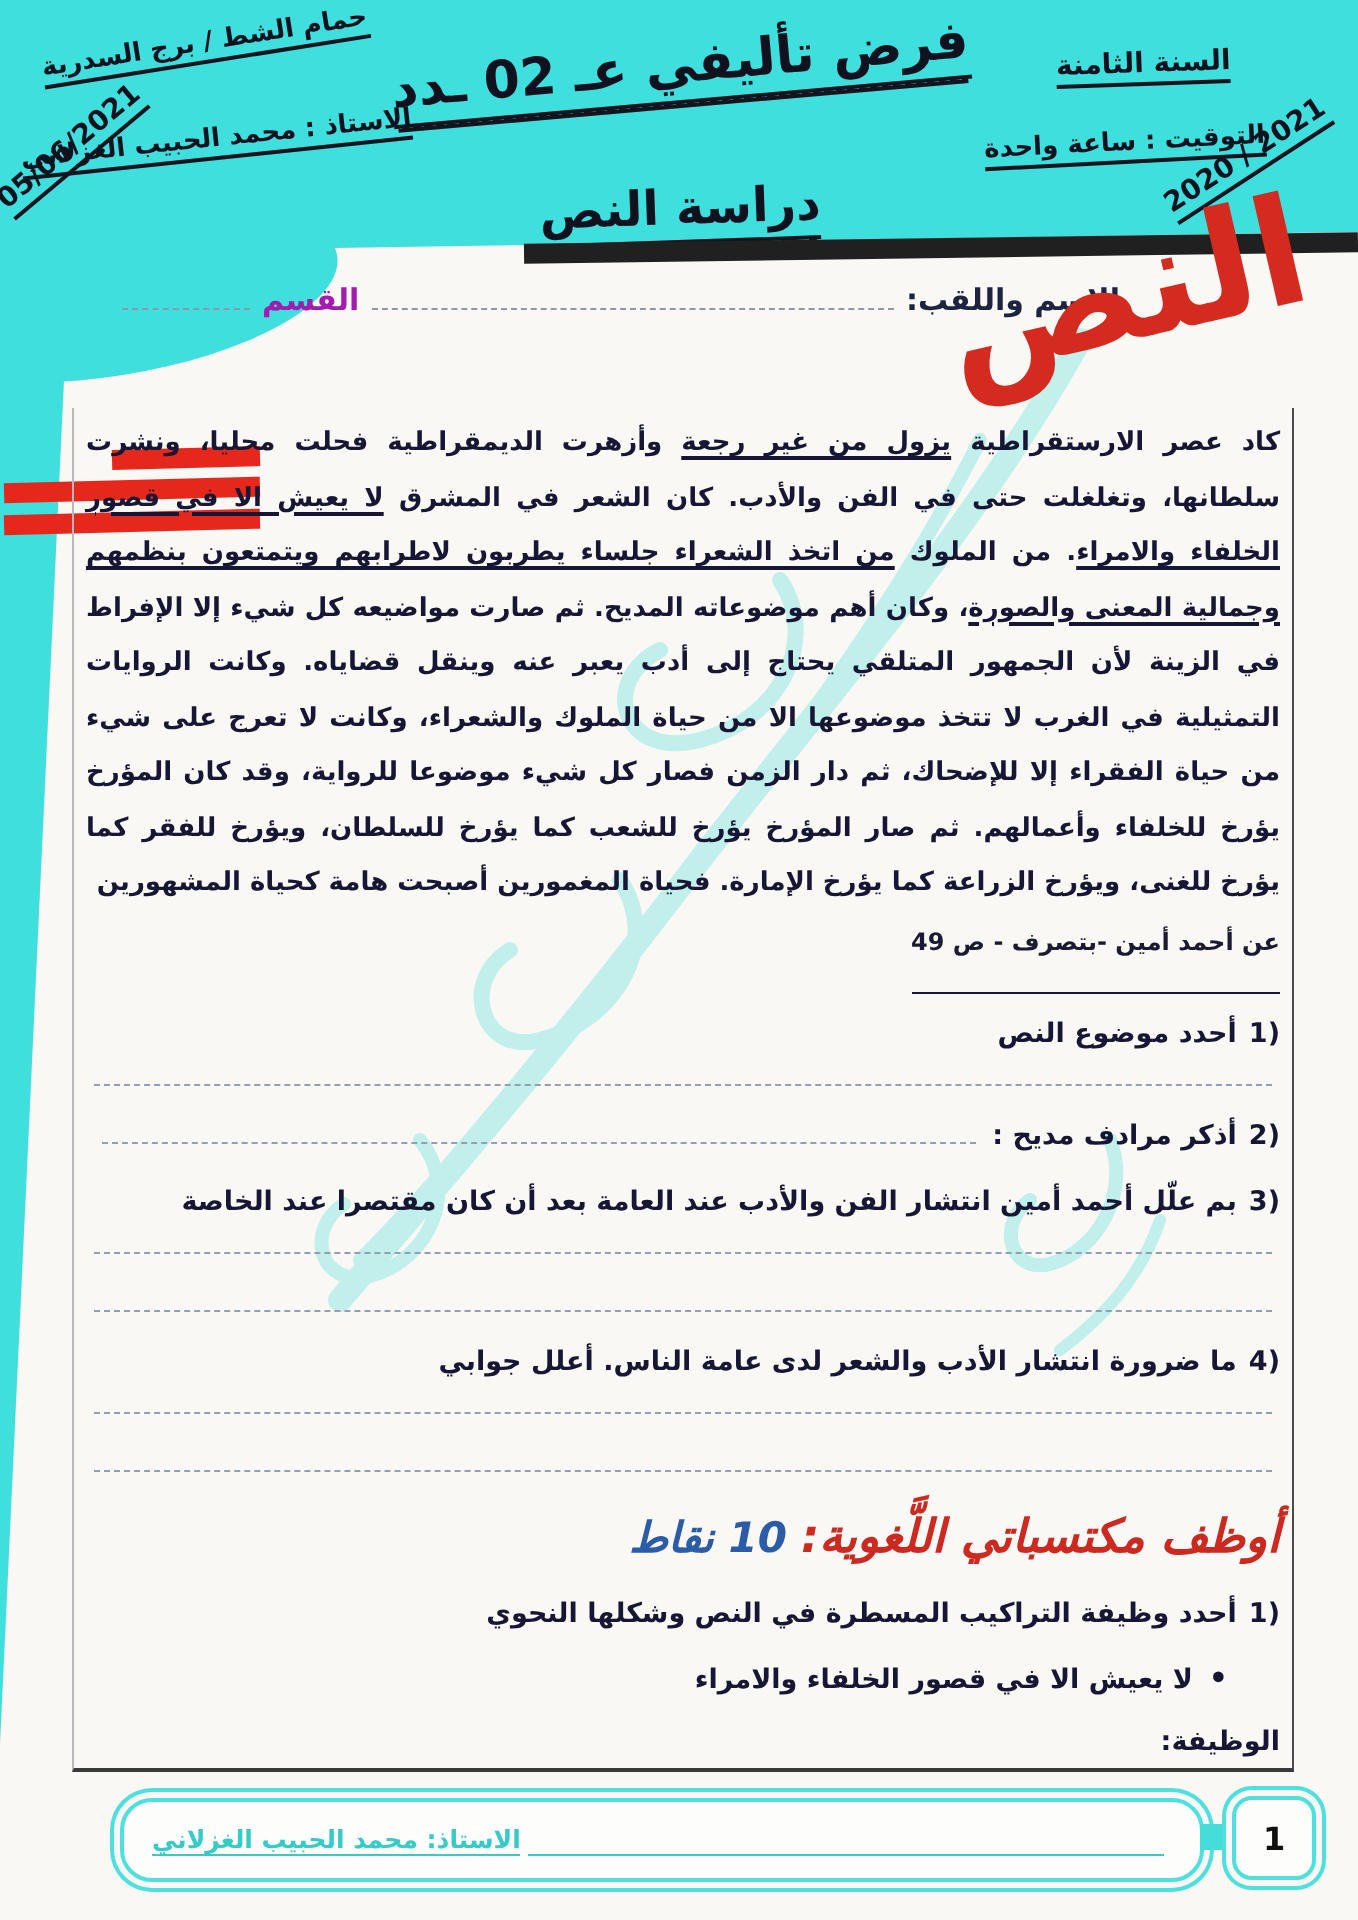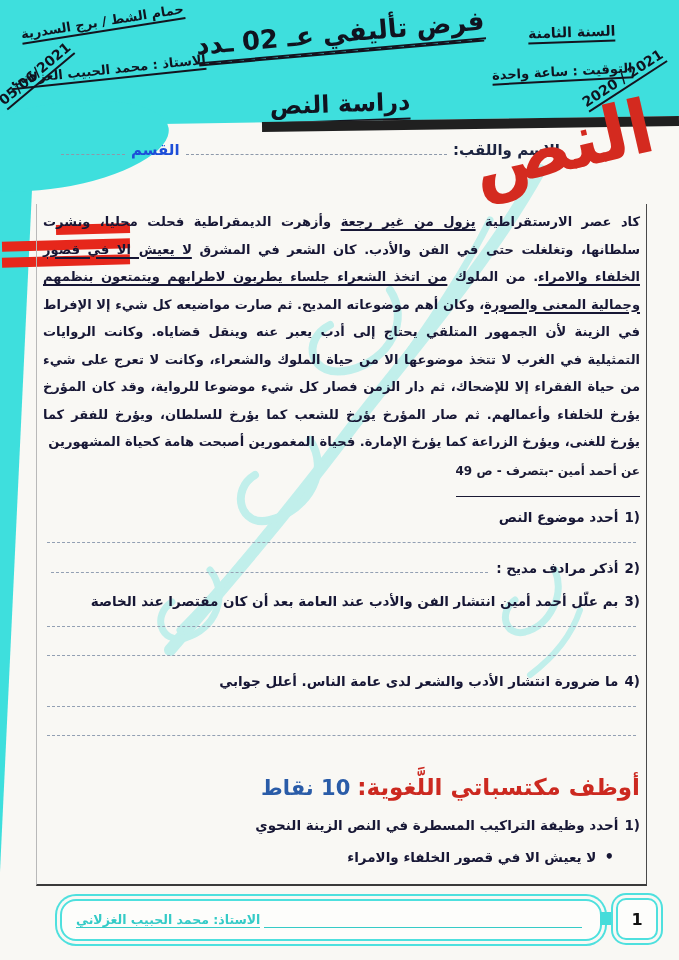--- a/index.html
+++ b/index.html
@@ -27,40 +27,40 @@
   .stripe.s1{left:56px;top:224px;width:74px;}
   .stripe.s2{left:2px;top:240px;width:128px;}
   .stripe.s3{left:2px;top:256px;width:128px;}
   
   .wm{position:absolute;left:60px;top:140px;pointer-events:none;}
   
   .name-row{position:absolute;left:55px;top:141px;width:505px;display:flex;align-items:flex-end;
             font-size:15px;color:#1c2440;}
   .name-row .dots{flex:1;border-bottom:1.5px dashed #8d99aa;margin:0 6px 4px 6px;height:1px;}
   .name-row .dots.short{flex:0 0 64px;}
-  .class-label{color:#1d4ed8;}
+  .class-label{color:#a21caf;}
   
   .text-title{position:absolute;left:470px;top:108px;font-size:74px;color:#d42a1f;
               transform:rotate(-13deg);line-height:1;}
   
   .frame{position:absolute;left:36px;top:204px;width:611px;height:682px;box-sizing:border-box;
          border-left:1px solid #b9b9b9;border-right:1.5px solid #4a4a4a;border-bottom:2px solid #3a3a3a;
          padding:0 6px;overflow:hidden;color:#171735;}
   .text-body{margin-top:4px;font-size:13px;line-height:27.5px;text-align:justify;}
   .useg{text-decoration:underline;text-underline-offset:3px;text-decoration-thickness:1.5px;}
   .src-head-row{display:flex;justify-content:space-between;align-items:flex-start;margin-top:2px;height:34px;}
   .sec-head .h-red{color:#cc2920;font-size:23px;}
   .sec-head .h-blue{color:#2a5ca8;font-size:21px;margin-right:7px;}
   .source{font-size:12px;border-bottom:1.5px solid #1a1a33;padding-bottom:18px;margin-top:6px;color:#1a1a33;}
   .question{display:flex;align-items:baseline;margin-top:17px;font-size:13.5px;}
   .qnum{margin-left:6px;}
   .dots{flex:1;border-bottom:1.5px dashed #93a0b3;margin:0 8px 3px 8px;height:1px;}
   .answer-line{border-bottom:1.5px dashed #93a0b3;margin:27px 4px 0 4px;height:1px;}
   .question + .answer-line{margin-top:16px;}
-  .sec-head.lang{margin-top:38px;}
+  .sec-head.lang{margin-top:20px;font-style:italic;}
   .bullet-row{display:flex;align-items:baseline;margin-top:15px;font-size:13.5px;padding-right:26px;}
   .bullet-dot{margin-left:8px;font-size:15px;}
   .label-row{display:flex;align-items:baseline;margin-top:15px;font-size:13.5px;flex-direction:column;}
   
   .footer-pill{position:absolute;left:60px;top:899px;width:542px;height:42px;box-sizing:border-box;
                background:#fdfdfb;border:2px solid #4ee0de;border-radius:16px;
                box-shadow:0 0 0 3px #f9f8f4,0 0 0 5px #4ee0de;
                display:flex;align-items:center;padding:0 14px;color:#35cbc7;font-size:12.5px;}
   .footer-pill .ft{border-bottom:1.5px solid #35cbc7;padding-bottom:0;white-space:nowrap;}
   .footer-pill .filler{flex:1;border-bottom:1.5px solid #35cbc7;height:15px;margin:0 4px;}
@@ -144,21 +144,21 @@
         <div class="answer-line"></div>
         <div class="answer-line"></div>
       </div>
 
     <div class="sec-head lang">
       <span class="h-red">أوظف مكتسباتي اللَّغوية:</span><span class="h-blue">10 نقاط</span>
     </div>
 
     <div class="question">
       <bdi dir="ltr" class="qnum">1)</bdi>
-      <span>أحدد وظيفة التراكيب المسطرة في النص الزينة النحوي</span>
+      <span>أحدد وظيفة التراكيب المسطرة في النص وشكلها النحوي</span>
     </div>
 
     <div class="bullet-row">
       <span class="bullet-dot">•</span>
       <span>لا يعيش الا في قصور الخلفاء والامراء</span>
     </div>
 
     <div class="label-row">
       <span>الوظيفة:</span>
       <span class="dots"></span>

